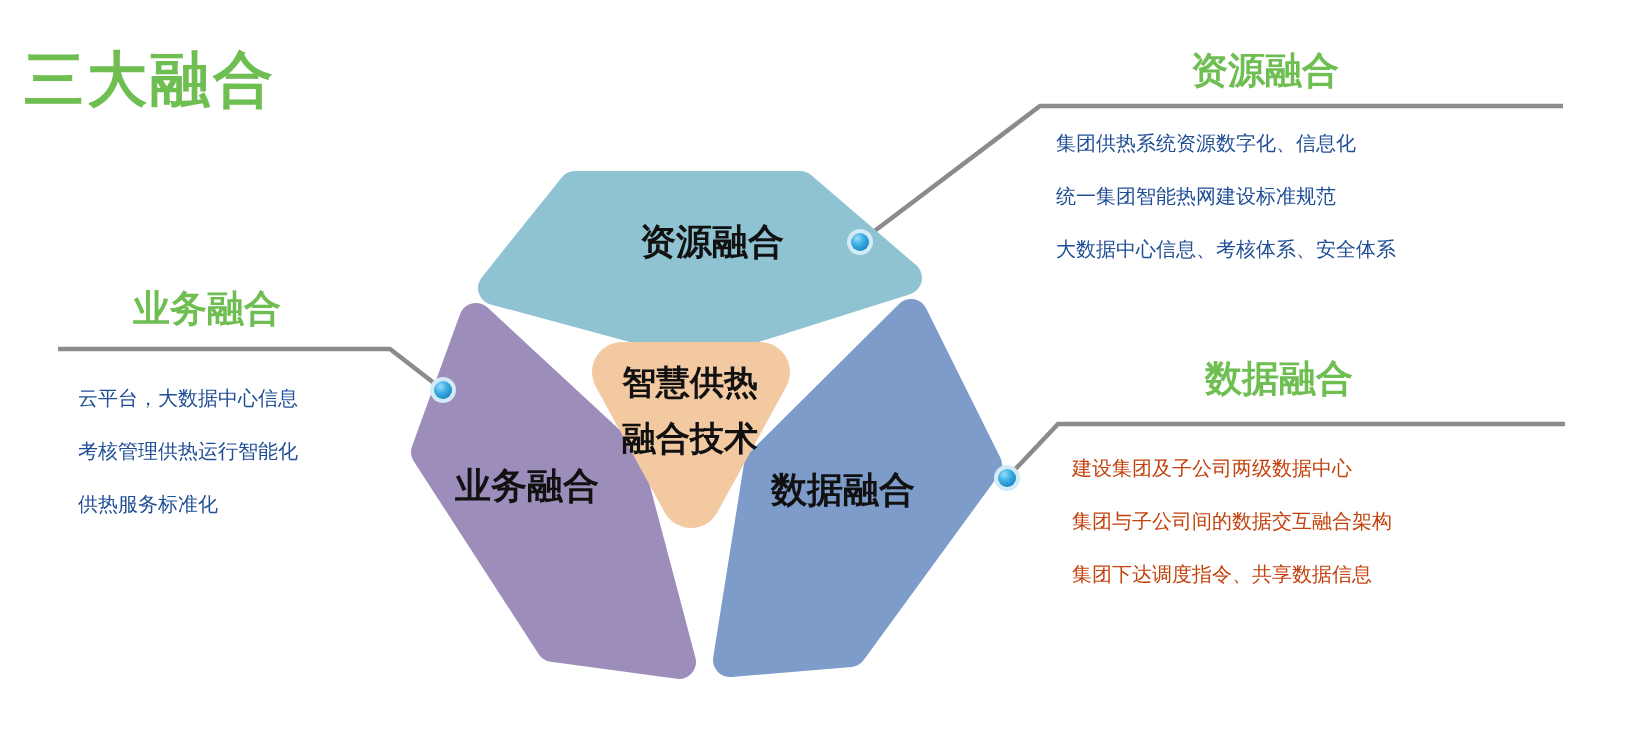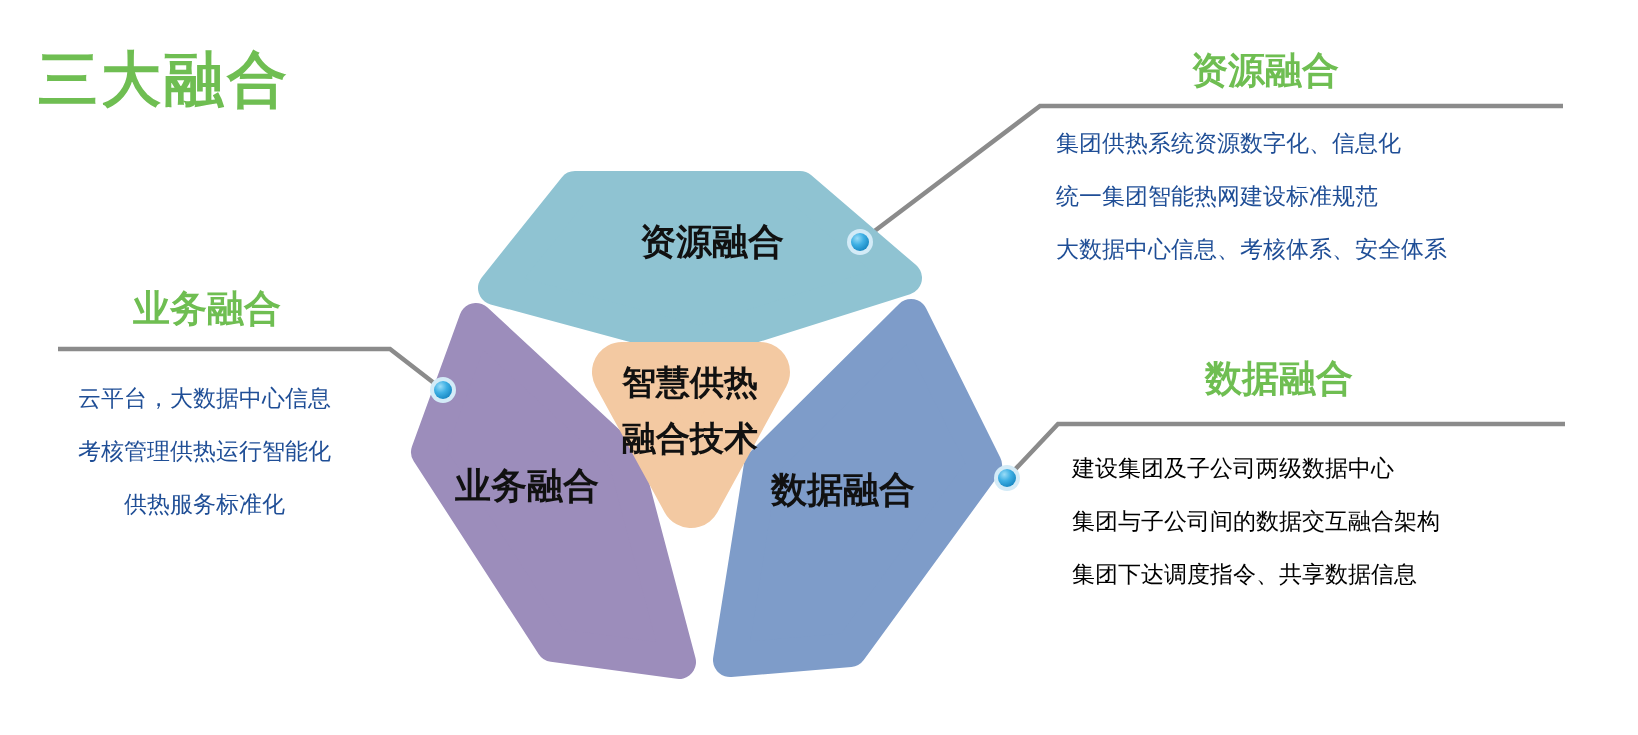--- a/index.html
+++ b/index.html
@@ -3,36 +3,36 @@
 <meta charset="utf-8">
 <style>
   html,body { margin:0; padding:0; background:#ffffff; }
   .canvas {
     position:relative; width:1638px; height:735px; background:#ffffff;
     overflow:hidden; font-family:"Liberation Sans", sans-serif;
   }
   .abs { position:absolute; }
   .layer { position:absolute; left:0; top:0; }
   .title {
-    left:38px; top:40px; font-size:60px; font-weight:bold; letter-spacing:3px;
+    left:24px; top:40px; font-size:60px; font-weight:bold; letter-spacing:3px;
     white-space:nowrap;
   }
   .petal-label {
     width:300px; text-align:center; font-size:36px; font-weight:bold;
     color:#111111; white-space:nowrap;
   }
   .center-label {
     width:300px; text-align:center; font-size:34px; font-weight:bold;
     color:#111111; white-space:nowrap;
   }
   .co-title {
     width:400px; text-align:center; font-size:37px; font-weight:bold;
     white-space:nowrap;
   }
-  .co-body { font-size:23px; line-height:53px; white-space:nowrap; }
+  .co-body { font-size:20px; line-height:53px; white-space:nowrap; }
   .co-body div { white-space:nowrap; }
 </style>
 </head>
 <body>
 
 <div class="canvas">
 
   <svg class="layer" width="1638" height="735" viewBox="0 0 1638 735">
     <defs>
       <radialGradient id="dotGrad" cx="35%" cy="30%" r="80%">
@@ -79,29 +79,29 @@
     <div class="abs co-title" style="left:1065px; top:46px; color:#6fbe52;">资源融合</div>
     <div class="abs co-body" style="left:1056px; top:117px; color:#1f4e96;">
       <div>集团供热系统资源数字化、信息化</div>
       <div>统一集团智能热网建设标准规范</div>
       <div>大数据中心信息、考核体系、安全体系</div>
     </div>
   </div>
 
   <div>
     <div class="abs co-title" style="left:7px; top:284px; color:#6fbe52;">业务融合</div>
-    <div class="abs co-body" style="left:78px; top:372px; color:#1f4e96;text-align:center;">
+    <div class="abs co-body" style="left:78px; top:372px; color:#1f4e96;">
       <div>云平台，大数据中心信息</div>
       <div>考核管理供热运行智能化</div>
       <div>供热服务标准化</div>
     </div>
   </div>
 
   <div>
     <div class="abs co-title" style="left:1079px; top:354px; color:#6fbe52;">数据融合</div>
-    <div class="abs co-body" style="left:1072px; top:442px; color:#000000;">
+    <div class="abs co-body" style="left:1072px; top:442px; color:#c2410c;">
       <div>建设集团及子公司两级数据中心</div>
       <div>集团与子公司间的数据交互融合架构</div>
       <div>集团下达调度指令、共享数据信息</div>
     </div>
   </div>
 
 </div>
 
 </body></html>

